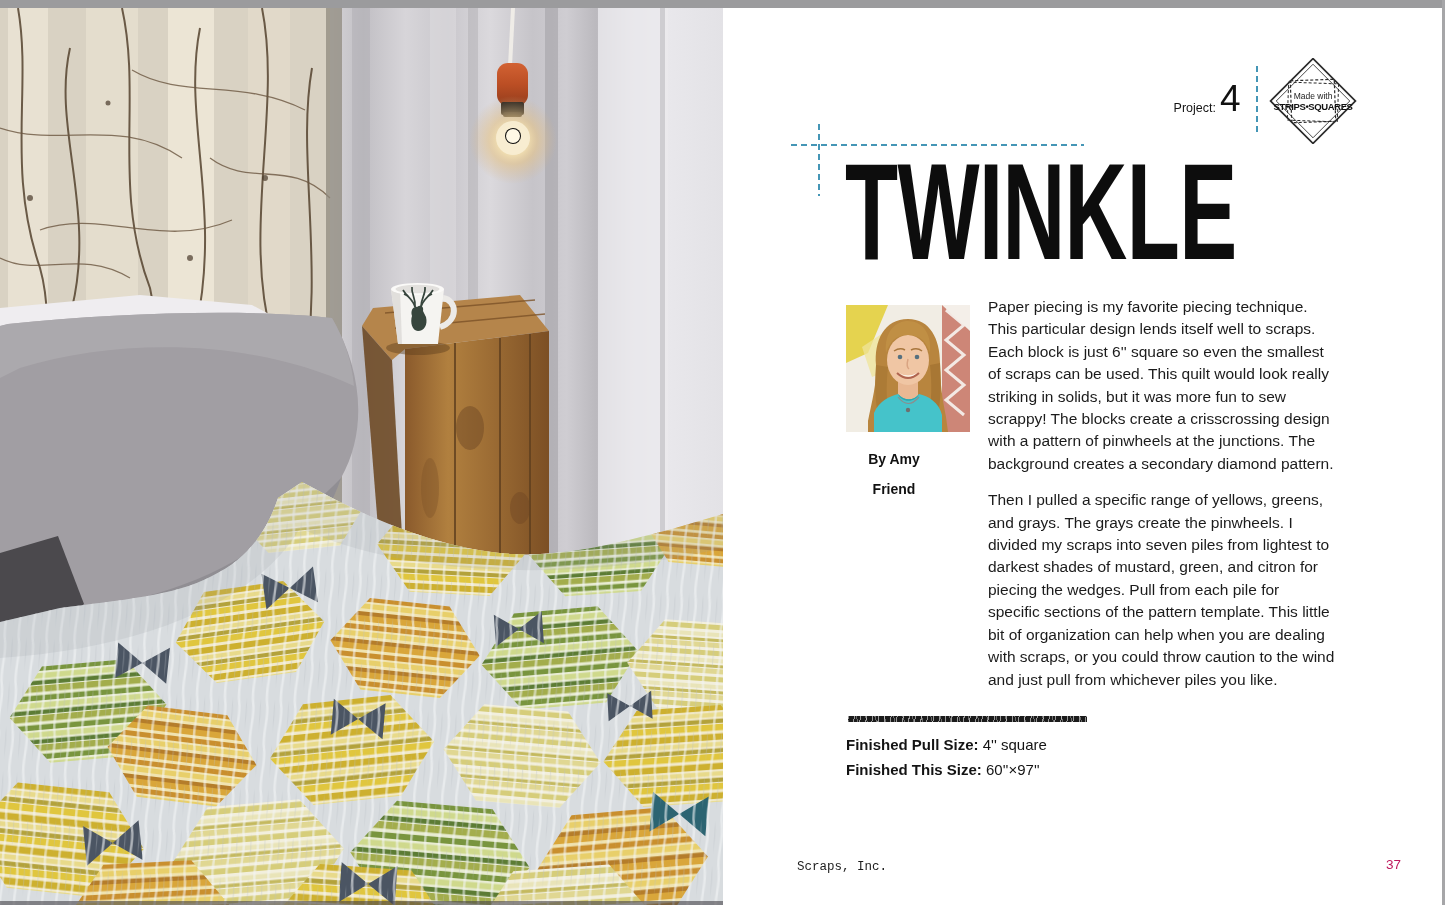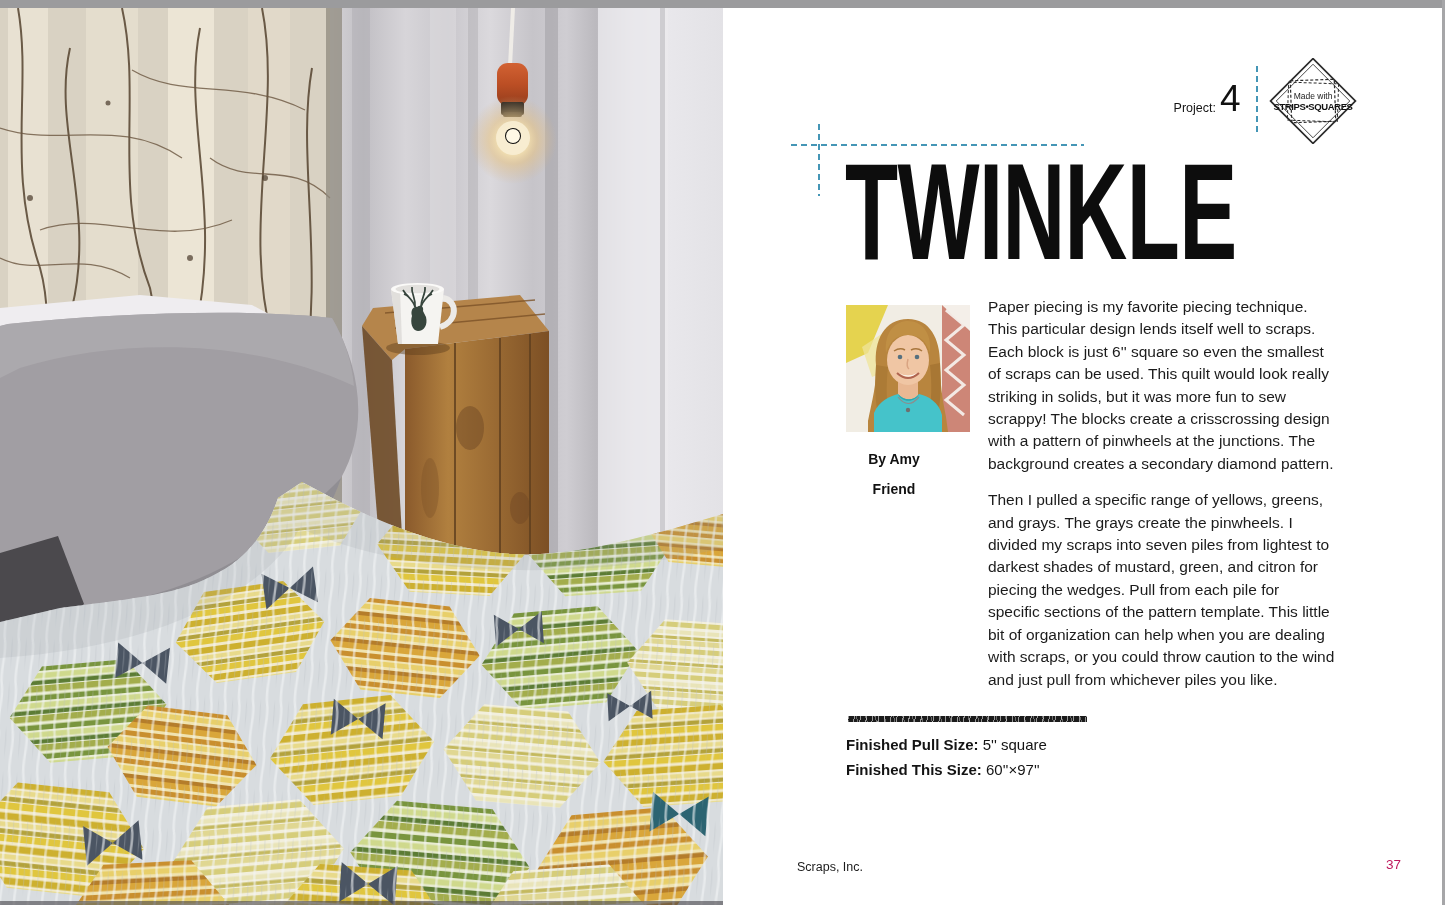--- a/index.html
+++ b/index.html
@@ -38,21 +38,21 @@
   .bodycol p{margin:0 15px 14px 0;}
 
   .divider{left:848px;top:716px;width:239px;height:6px;background:#1b1b1b;
            background-image:
              repeating-linear-gradient(100deg,rgba(255,255,255,.55) 0 1px,transparent 1px 6px),
              repeating-linear-gradient(75deg,rgba(255,255,255,.35) 0 1px,transparent 1px 9px);}
   .spec{left:846px;font-size:15px;color:#141414;}
   .spec b{font-weight:bold;}
   .spec1{top:736px;} .spec2{top:761px;}
 
-  .footer-left{left:797px;top:860px;font-size:12.5px;color:#1c1c1c;}
+  .footer-left{left:797px;top:860px;font-size:12.5px;color:#1c1c1c;font-family:Liberation Mono, monospace;}
   .footer-right{left:1386px;top:857px;font-size:13.5px;color:#be185d;}
 </style>
 </head>
 <body>
 
 <div class="abs topbar"></div>
 <div class="abs rightbar"></div>
 
 <div class="abs photo">
 <svg width="723" height="897" viewBox="0 0 723 897">
@@ -392,21 +392,21 @@
 
 <div class="abs bodycol">
   <p>Paper piecing is my favorite piecing technique. This particular design lends itself well to scraps. Each block is just 6'' square so even the smallest of scraps can be used. This quilt would look really striking in solids, but it was more fun to sew scrappy! The blocks create a crisscrossing design with a pattern of pinwheels at the junctions. The background creates a secondary diamond pattern.</p>
   <p>Then I pulled a specific range of yellows, greens, and grays. The grays create the pinwheels. I divided my scraps into seven piles from lightest to darkest shades of mustard, green, and citron for piecing the wedges. Pull from each pile for specific sections of the pattern template. This little bit of organization can help when you are dealing with scraps, or you could throw caution to the wind and just pull from whichever piles you like.</p>
 </div>
 
 <div class="abs divider"></div>
 
 <div class="abs spec spec1">
   <b>Finished Pull Size:</b>
-  <span>5'' square</span>
+  <span>4'' square</span>
 </div>
 <div class="abs spec spec2">
   <b>Finished This Size:</b>
   <span>60''×97''</span>
 </div>
 
 <div class="abs footer-left">Scraps, Inc.</div>
 <div class="abs footer-right">37</div>
 
 </body></html>

